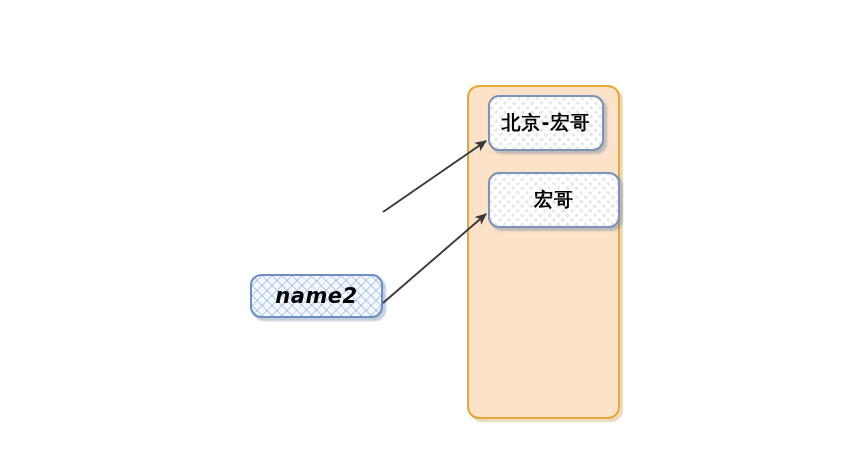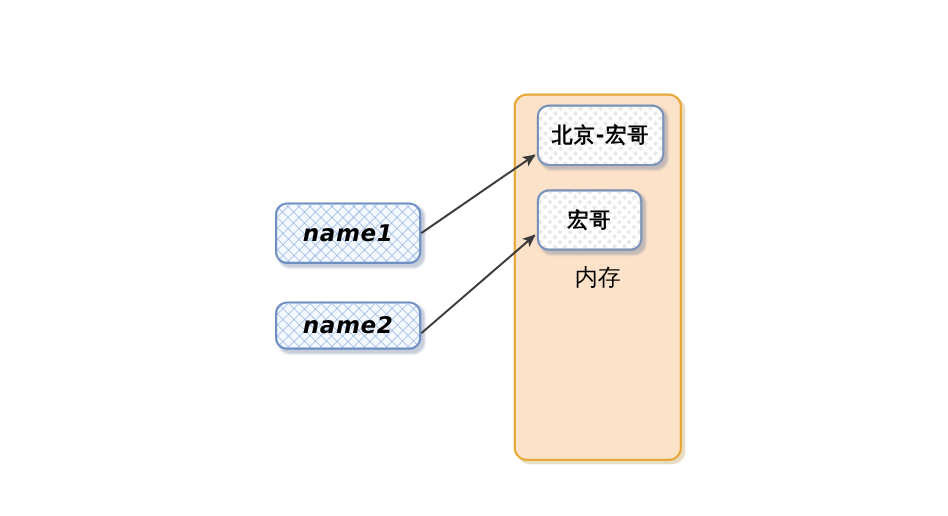--- a/index.html
+++ b/index.html
@@ -110,29 +110,25 @@
 <body>
 
 <div id="canvas">
 
   <div class="memory-container"></div>
 
   <div class="node value-node" style="left:488px; top:95px; width:116px; height:56px;">
     <span class="node-label">北京-宏哥</span>
   </div>
 
-  <div class="node value-node" style="left:488px; top:172px; width:96px; height:56px;">
+  <div class="node value-node" style="left:488px; top:172px; width:132px; height:56px;">
     <span class="node-label">宏哥</span>
   </div>
 
-  <div class="memory-caption">内存</div>
 
-  <div class="node var-node" style="left:250px; top:184px; width:133px; height:56px;">
-    <span class="node-label">name1</span>
-  </div>
 
   <div class="node var-node" style="left:250px; top:274px; width:133px; height:44px;">
     <span class="node-label">name2</span>
   </div>
 
   <svg id="arrow-layer" viewBox="0 0 862 469">
     <defs>
       <marker id="arrowhead" markerWidth="7" markerHeight="7" refX="5.6" refY="3" orient="auto" markerUnits="strokeWidth">
         <path d="M0,0.3 L6.2,3 L0,5.7 L1.5,3 Z" fill="#3a3a3a"></path>
       </marker>

